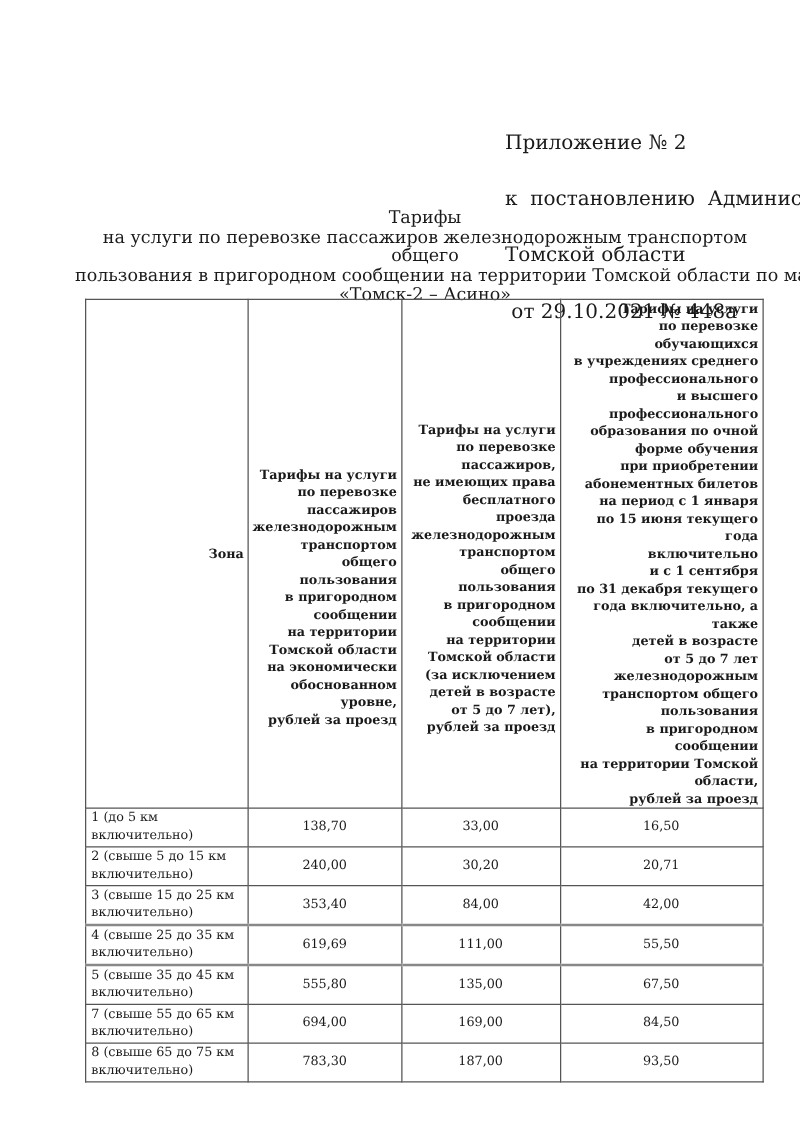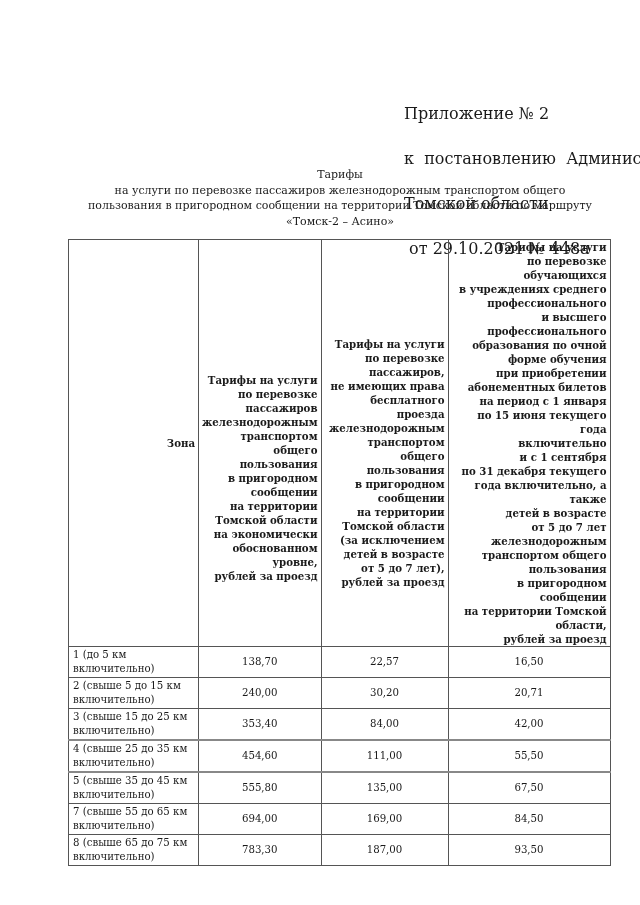--- a/index.html
+++ b/index.html
@@ -1,20 +1,20 @@
 <!DOCTYPE html>
 <html><head>
 <meta charset="utf-8">
 <style>
   html, body { margin:0; padding:0; background:#ffffff; }
   body { width:640px; height:905px; position:relative; overflow:hidden;
          font-family:"DejaVu Serif","Liberation Serif",serif; color:#1a1a1a; }
   .annex { position:absolute; left:404px; top:76px; font-size:16px; line-height:15px; white-space:pre; }
   .title { position:absolute; left:60px; width:560px; top:167px; text-align:center;
-           font-size:11px; line-height:15.5px; }
+           font-size:14px; line-height:15.5px; }
   table { position:absolute; left:68px; top:239px; border-collapse:collapse; table-layout:fixed;
           font-size:10.2px; line-height:14px; }
   td { border:1.3px solid #555; padding:0 3px; vertical-align:middle; }
   td.sep-l { border-left-color:#9a9a9a; }
   .hdr td { text-align:right;font-weight:bold; }
   .hdr .zone { height:356px;padding-left:44px; }
   .zone-cell { text-align:left; padding-left:4px; height:30px; line-height:14px; }
   .num { text-align:center; }
   .row4 td { border-top:2px solid #999; }
   .row4 td.num, .row4 td.zone-cell { border-top-color:#888; }
@@ -99,41 +99,41 @@
 пользования
 в пригородном сообщении
 на территории Томской
 области,
 рублей за проезд</td>
   </tr>
   <tr>
     <td class="zone-cell" style="white-space:pre-line;">1 (до 5 км
 включительно)</td>
     <td class="num sep-l">138,70</td>
-    <td class="num sep-l">22,57</td>
+    <td class="num sep-l">33,00</td>
     <td class="num">16,50</td>
   </tr>
   <tr>
     <td class="zone-cell" style="white-space:pre-line;">2 (свыше 5 до 15 км
 включительно)</td>
     <td class="num sep-l">240,00</td>
     <td class="num sep-l">30,20</td>
     <td class="num">20,71</td>
   </tr>
   <tr>
     <td class="zone-cell" style="white-space:pre-line;">3 (свыше 15 до 25 км
 включительно)</td>
     <td class="num sep-l">353,40</td>
     <td class="num sep-l">84,00</td>
     <td class="num">42,00</td>
   </tr>
   <tr class="row4">
     <td class="zone-cell" style="white-space:pre-line;">4 (свыше 25 до 35 км
 включительно)</td>
-    <td class="num sep-l">454,60</td>
+    <td class="num sep-l">619,69</td>
     <td class="num sep-l">111,00</td>
     <td class="num">55,50</td>
   </tr>
   <tr class="row4">
     <td class="zone-cell" style="white-space:pre-line;">5 (свыше 35 до 45 км
 включительно)</td>
     <td class="num sep-l">555,80</td>
     <td class="num sep-l">135,00</td>
     <td class="num">67,50</td>
   </tr>

